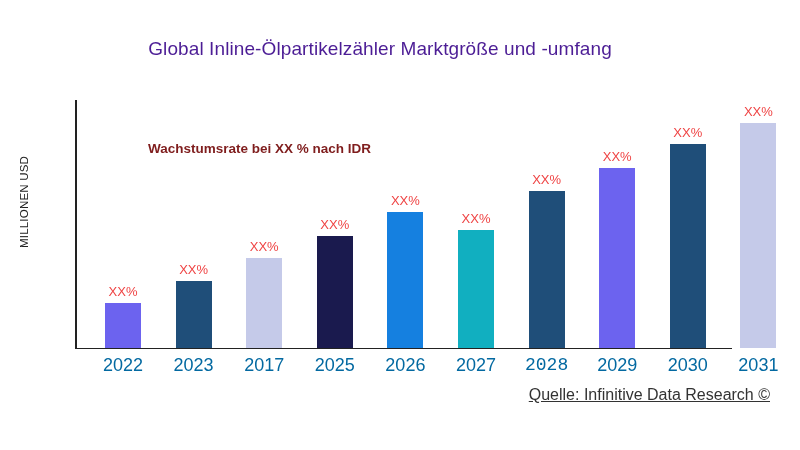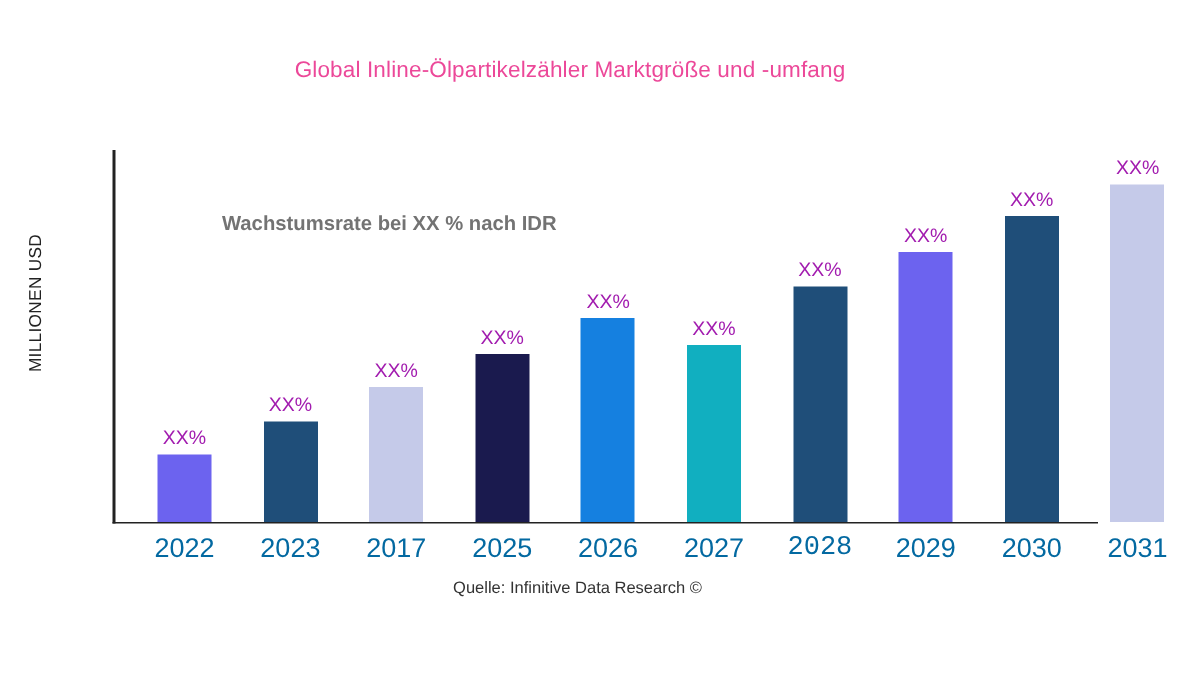--- a/index.html
+++ b/index.html
@@ -17,22 +17,22 @@
     position: relative;
     width: 800px;
     height: 450px;
   }
   #chart-title {
     position: absolute;
     left: 0;
     top: 38px;
     width: 760px;
     text-align: center;
-    font-size: 15px;
-    color: #ec4899;
+    font-size: 19px;
+    color: #4c1d95;
     font-weight: normal;
     letter-spacing: 0.1px;
     white-space: nowrap;
   }
   #y-axis-label {
     position: absolute;
     left: -76px;
     top: 196px;
     width: 200px;
     text-align: center;
@@ -73,48 +73,49 @@
     position: absolute;
     bottom: 0;
     left: 0;
     width: 100%;
   }
   .bar-value-label {
     position: absolute;
     left: 50%;
     transform: translateX(-50%);
     font-size: 13px;
-    color: #a21caf;
+    color: #ef4444;
     white-space: nowrap;
   }
   .x-tick-label {
     position: absolute;
     top: 355px;
     width: 60px;
     text-align: center;
     font-size: 18px;
     color: #0369a1;
   }
   #growth-annotation {
     position: absolute;
     left: 148px;
     top: 141px;
     font-size: 13.5px;
-    color: #737373;
+    color: #7f1d1d;
     font-weight: bold;
     white-space: nowrap;
   }
   #source-note {
     position: absolute;
     left: 0;
     top: 386px;
     width: 770px;
-    text-align: center;
-    font-size: 11px;
+    text-align: right;
+    font-size: 16px;
     color: #333333;
+    text-decoration: underline;
   }
 </style>
 </head>
 <body>
 
 <div id="chart-root">
 
   <div id="chart-title">Global Inline-Ölpartikelzähler Marktgröße und -umfang</div>
 
   <div id="y-axis-label">MILLIONEN USD</div>

